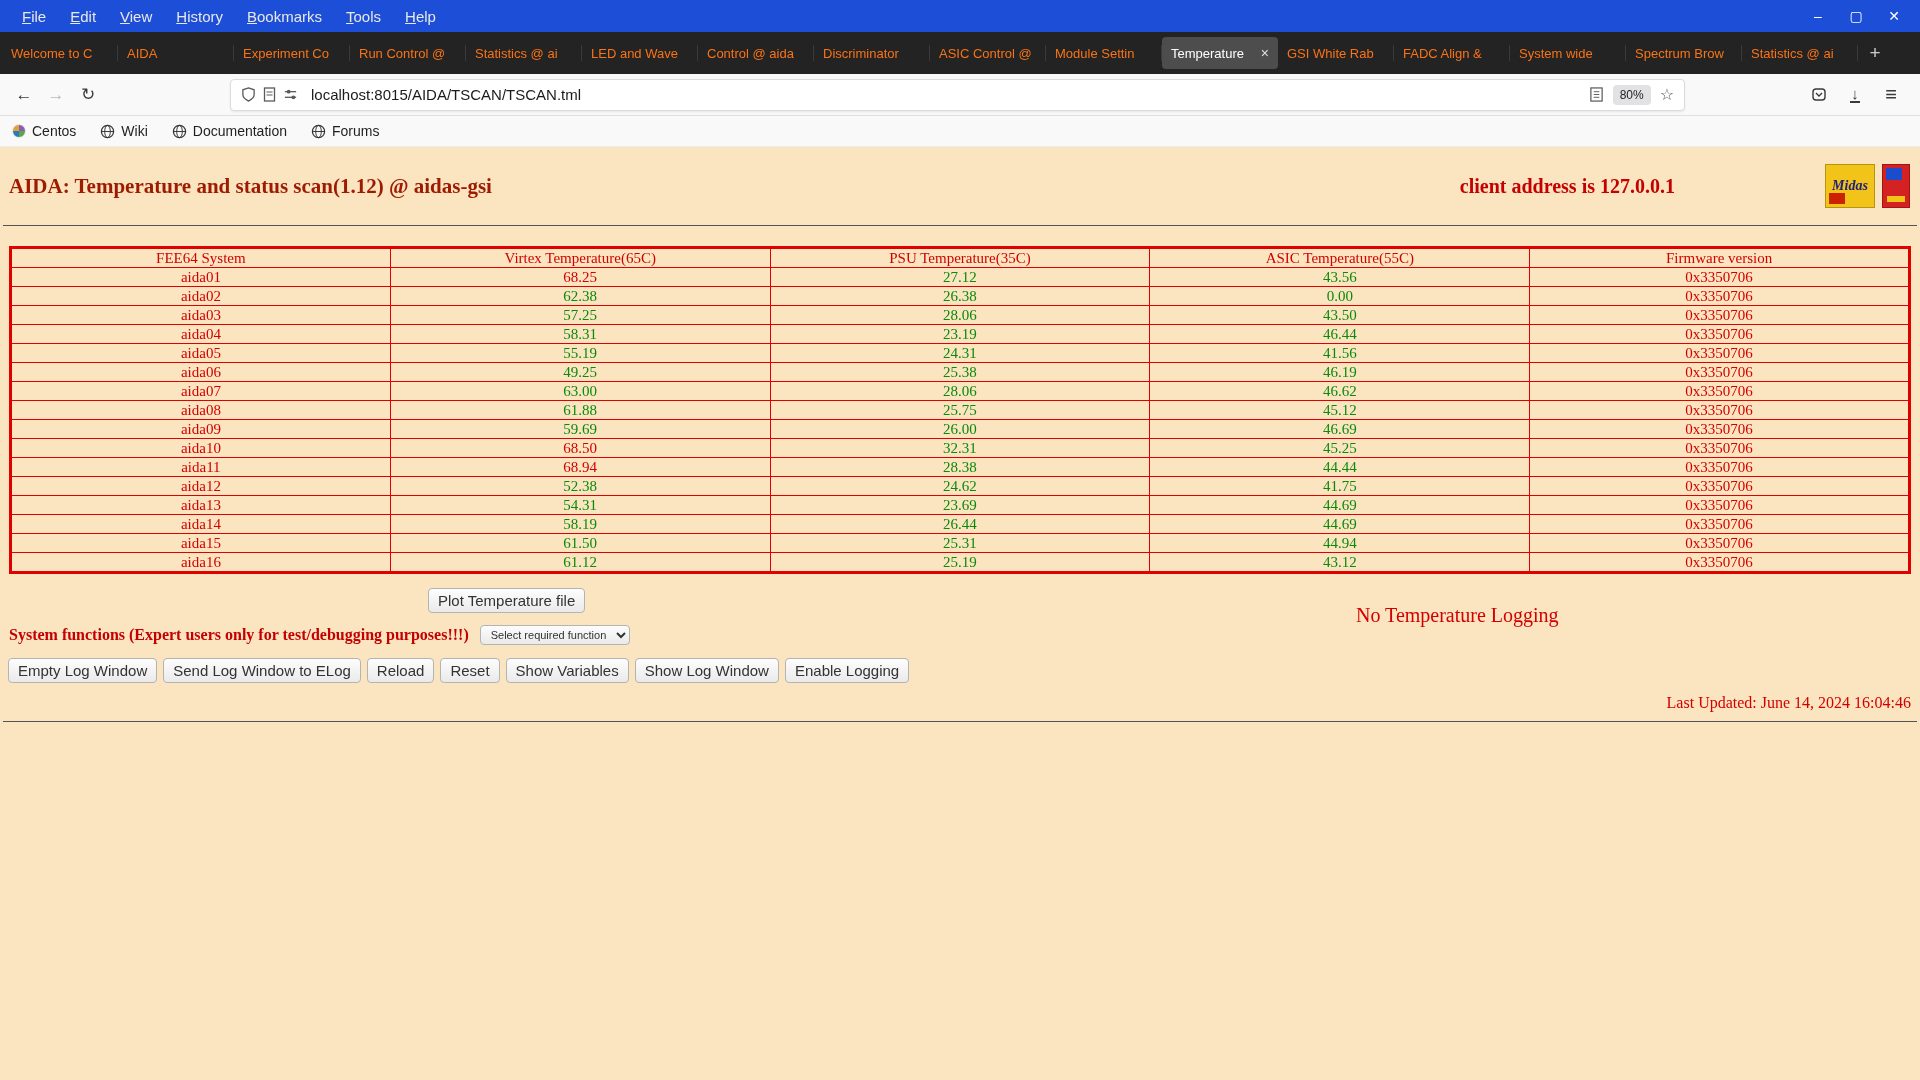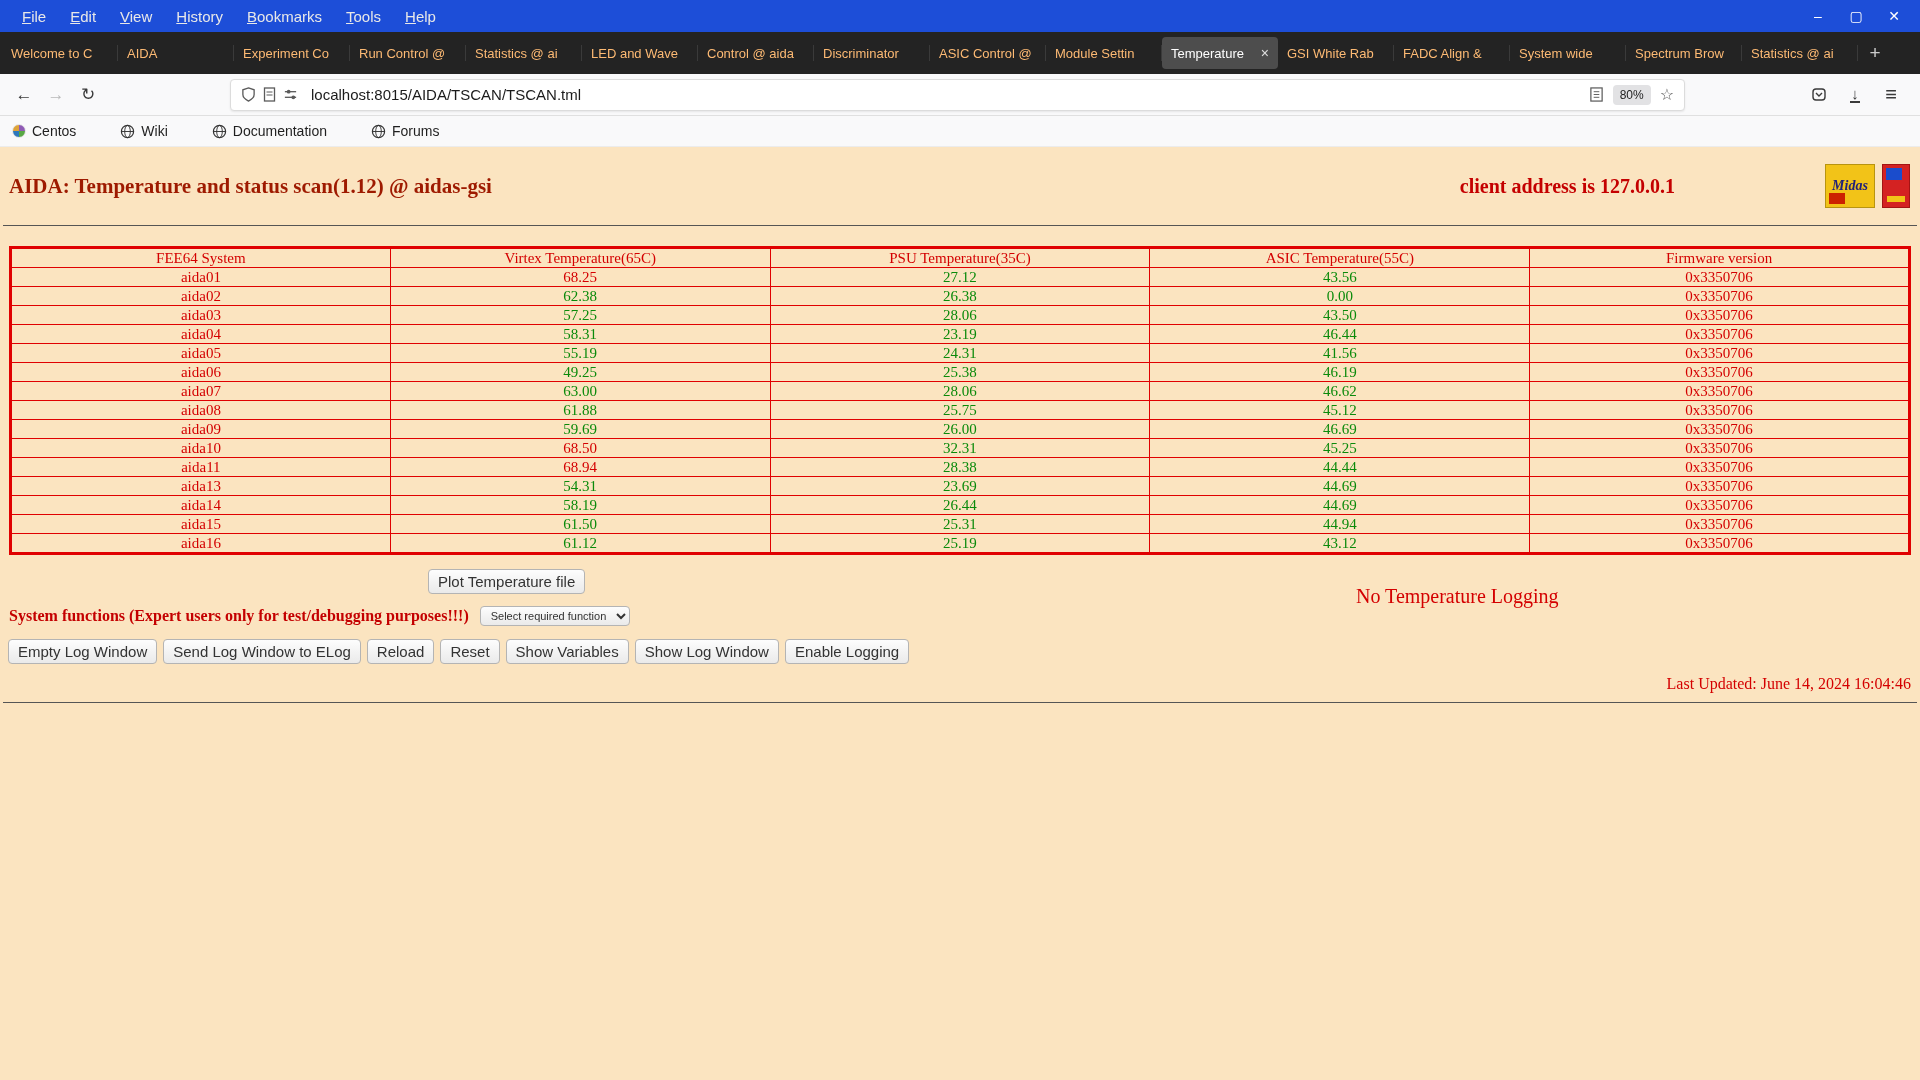--- a/index.html
+++ b/index.html
@@ -19,21 +19,21 @@
   .menu-item { display: inline-block; padding: 0 12px; cursor: default; }
   .menu-item::first-letter { text-decoration: underline; }
   .window-controls { margin-left: auto; display: flex; align-items: center; gap: 18px; padding-right: 16px; color: #fff; font-size: 14px; }
   .wc-btn { width: 20px; text-align: center; cursor: default; }
 
   
   .tabbar { height: 42px; background: #232323; display: flex; align-items: stretch; padding: 0 2px; }
   .tabs-host { display: flex; }
   .tab {
     width: 116px; display: flex; align-items: center; padding: 0 9px;
-    color: #fdba74; font-size: 13px; position: relative; cursor: default;
+    color: #f97316; font-size: 13px; position: relative; cursor: default;
   }
   .tab:not(.active)::after {
     content: ""; position: absolute; right: 0; top: 13px; bottom: 13px; width: 1px; background: #3a3a3a;
   }
   .tab-label { overflow: hidden; white-space: nowrap; flex: 1; }
   .tab-close { display: none; margin-left: 5px; color: #e0e0e0; font-size: 14px; }
   .tab.active { background: #4d4d4d; border-radius: 4px; margin: 5px 0; color: #fff; }
   .tab.active .tab-close { display: block; }
   .newtab-btn { width: 34px; display: flex; align-items: center; justify-content: center; color: #ccc; font-size: 19px; }
 
@@ -59,21 +59,21 @@
   .zoom-chip { background: #e2e2e4; border-radius: 4px; font-size: 12px; padding: 3px 7px; color: #222; }
   .star { font-size: 16px; color: #555; }
   .toolbar-right { display: flex; align-items: center; margin-left: 118px; gap: 4px; }
   .dl-wrap { width: 32px; display: flex; justify-content: center; }
   .dl-icon { font-size: 15px; color: #3a3a3a; border-bottom: 2px solid #3a3a3a; line-height: 14px; padding: 0 1px; }
   .hamburger { font-size: 20px; color: #3a3a3a; width: 32px; text-align: center; }
 
   
   .bookmarksbar {
     height: 31px; background: #f9f9fa; border-bottom: 1px solid #ececec;
-    display: flex; align-items: center; padding: 0 12px; font-size: 14px; color: #1f1f1f; gap: 20px;
+    display: flex; align-items: center; padding: 0 12px; font-size: 14px; color: #1f1f1f;
   }
   .bookmark { display: flex; align-items: center; gap: 6px; margin-right: 24px; cursor: default; }
   .centos-dot {
     width: 14px; height: 14px; border-radius: 50%;
     background: conic-gradient(#8f5bb5 0 25%, #58a844 0 50%, #2e77bc 0 75%, #dfa338 0);
     border: 1px solid #e6e6e6;
   }
 
   
   .content { font-family: "Liberation Serif", serif; }
@@ -448,20 +448,27 @@
         </tr>
 
         <tr>
           <td class="c-red">aida11</td>
           <td class="c-green c-red">68.94</td>
           <td class="c-green">28.38</td>
           <td class="c-green">44.44</td>
           <td class="c-red">0x3350706</td>
         </tr>
 
+        <tr>
+          <td class="c-red">aida12</td>
+          <td class="c-green">52.38</td>
+          <td class="c-green">24.62</td>
+          <td class="c-green">41.75</td>
+          <td class="c-red">0x3350706</td>
+        </tr>
 
         <tr>
           <td class="c-red">aida13</td>
           <td class="c-green">54.31</td>
           <td class="c-green">23.69</td>
           <td class="c-green">44.69</td>
           <td class="c-red">0x3350706</td>
         </tr>
 
         <tr>

